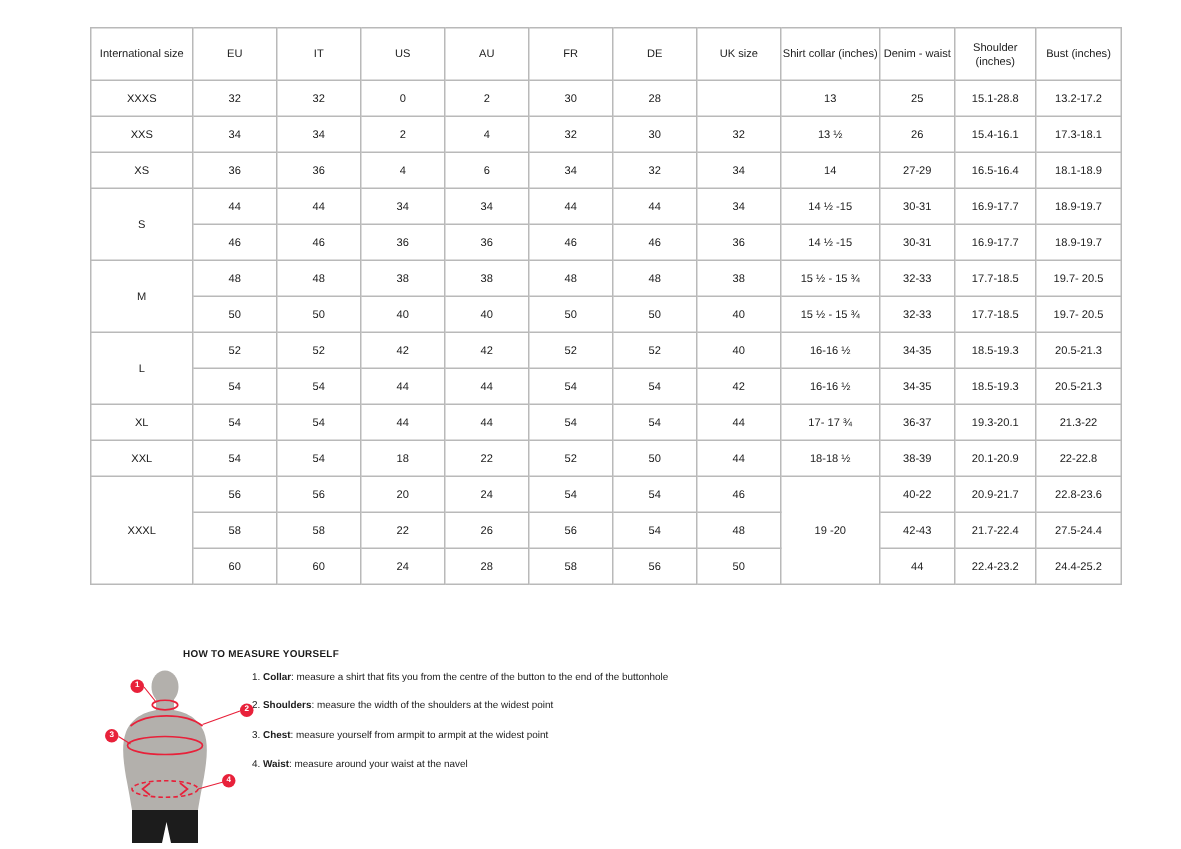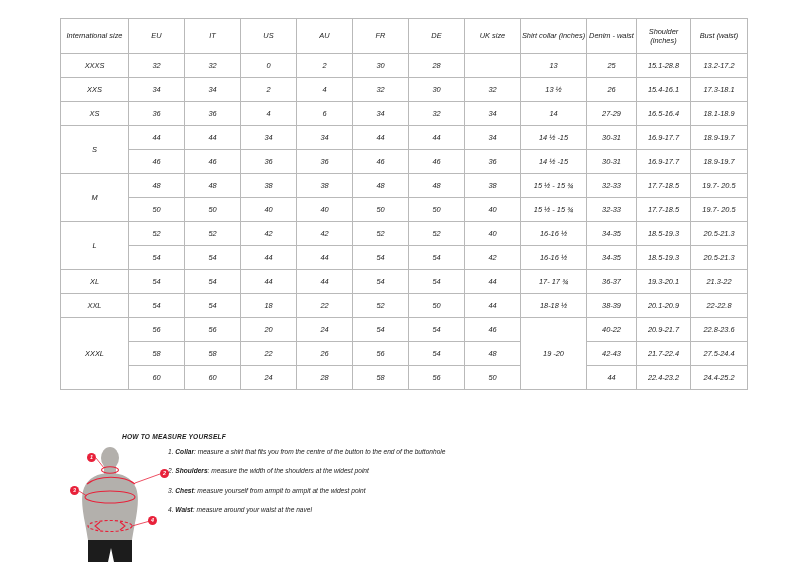--- a/index.html
+++ b/index.html
@@ -12,21 +12,20 @@
     height: 566px;
     font-family: "Liberation Sans", sans-serif;
     color: #1a1a1a;
     position: relative;
     overflow: hidden;
   }
   .page {
     position: relative;
     width: 787px;
     height: 566px;
-    font-style: italic;
   }
 
   
   .size-table-wrap {
     position: absolute;
     left: 60px;
     top: 18px;
     width: 667px;
   }
   table.size-table {
@@ -143,21 +142,21 @@
           <th>EU</th>
           <th>IT</th>
           <th>US</th>
           <th>AU</th>
           <th>FR</th>
           <th>DE</th>
           <th>UK size</th>
           <th class="hdr-two-line">Shirt collar (inches)</th>
           <th class="hdr-two-line">Denim - waist</th>
           <th class="hdr-two-line">Shoulder (inches)</th>
-          <th>Bust (waist)</th>
+          <th>Bust (inches)</th>
         </tr>
       </thead>
       <tbody id="size-table-body">
           <tr>
             <td rowspan="1">XXXS</td>
             <td>32</td>
             <td>32</td>
             <td>0</td>
             <td>2</td>
             <td>30</td>

